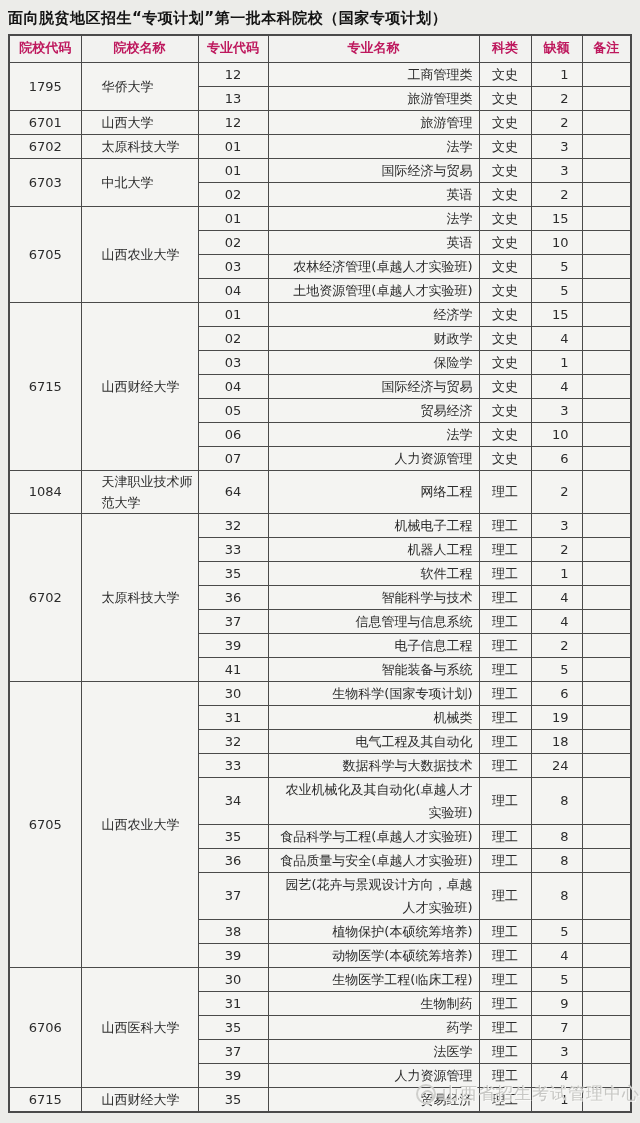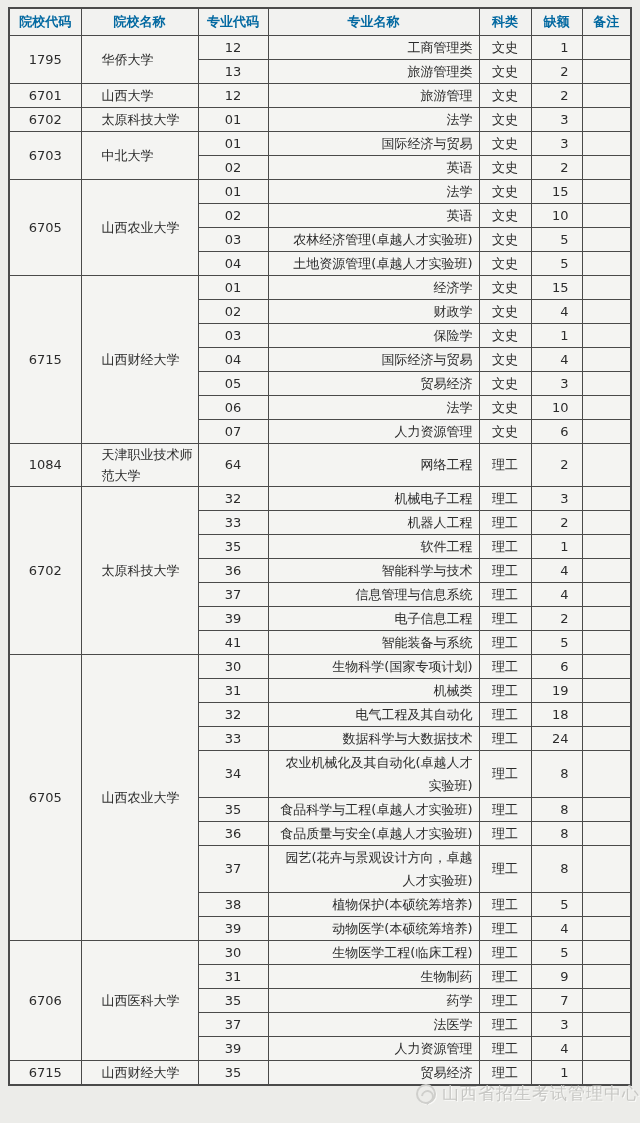--- a/index.html
+++ b/index.html
@@ -25,21 +25,21 @@
   .plan-table th, .plan-table td {
     border:1px solid #4a4a4a;
     font-size:13px;
     line-height:23px;
     padding:0;
     vertical-align:middle;
     overflow:hidden;
   }
   .plan-table thead th {
     height:27px; font-weight:bold; text-align:center;
-    font-size:13px; color:#0369a1; background:#f2f2f0;
+    font-size:13px; color:#be185d; background:#f2f2f0;font-family:Liberation Mono, monospace;
   }
   td.c { text-align:center; }
   td.l { text-align:right; padding-left:8px; padding-right:6px; }
   td.r { text-align:right; padding-right:13px; }
   td.inst { text-align:left; padding-left:20px; padding-right:5px; line-height:21px; }
   .footer {
     position:absolute; right:0; top:1082px;
     display:flex; align-items:center; gap:6px;
     color:#c7c7c4; font-size:17px; letter-spacing:1px;
     text-shadow:1px 1px 0 #fafaf8;
@@ -56,20 +56,21 @@
     width:9px; height:9px;
     border-radius:50% 50% 50% 0;
     border:2px solid #cfcfcc; border-left-color:transparent;
     transform:rotate(-40deg);
   }
 </style>
 </head>
 <body>
 
 <div class="page">
+  <div class="title">面向脱贫地区招生“专项计划”第一批本科院校（国家专项计划）</div>
   <table class="plan-table">
     <colgroup>
       <col style="width:72px">
         <col style="width:117px">
         <col style="width:70px">
       <col>
         <col style="width:52px">
         <col style="width:51px">
         <col style="width:49px">
     </colgroup>

